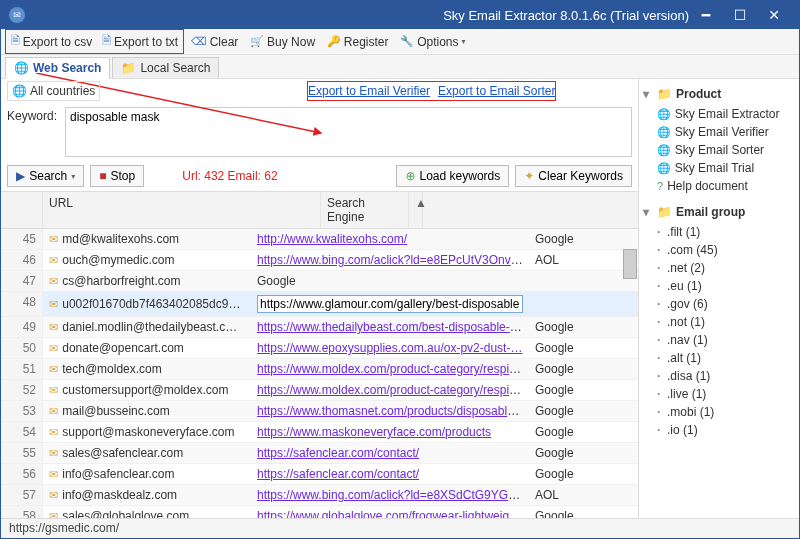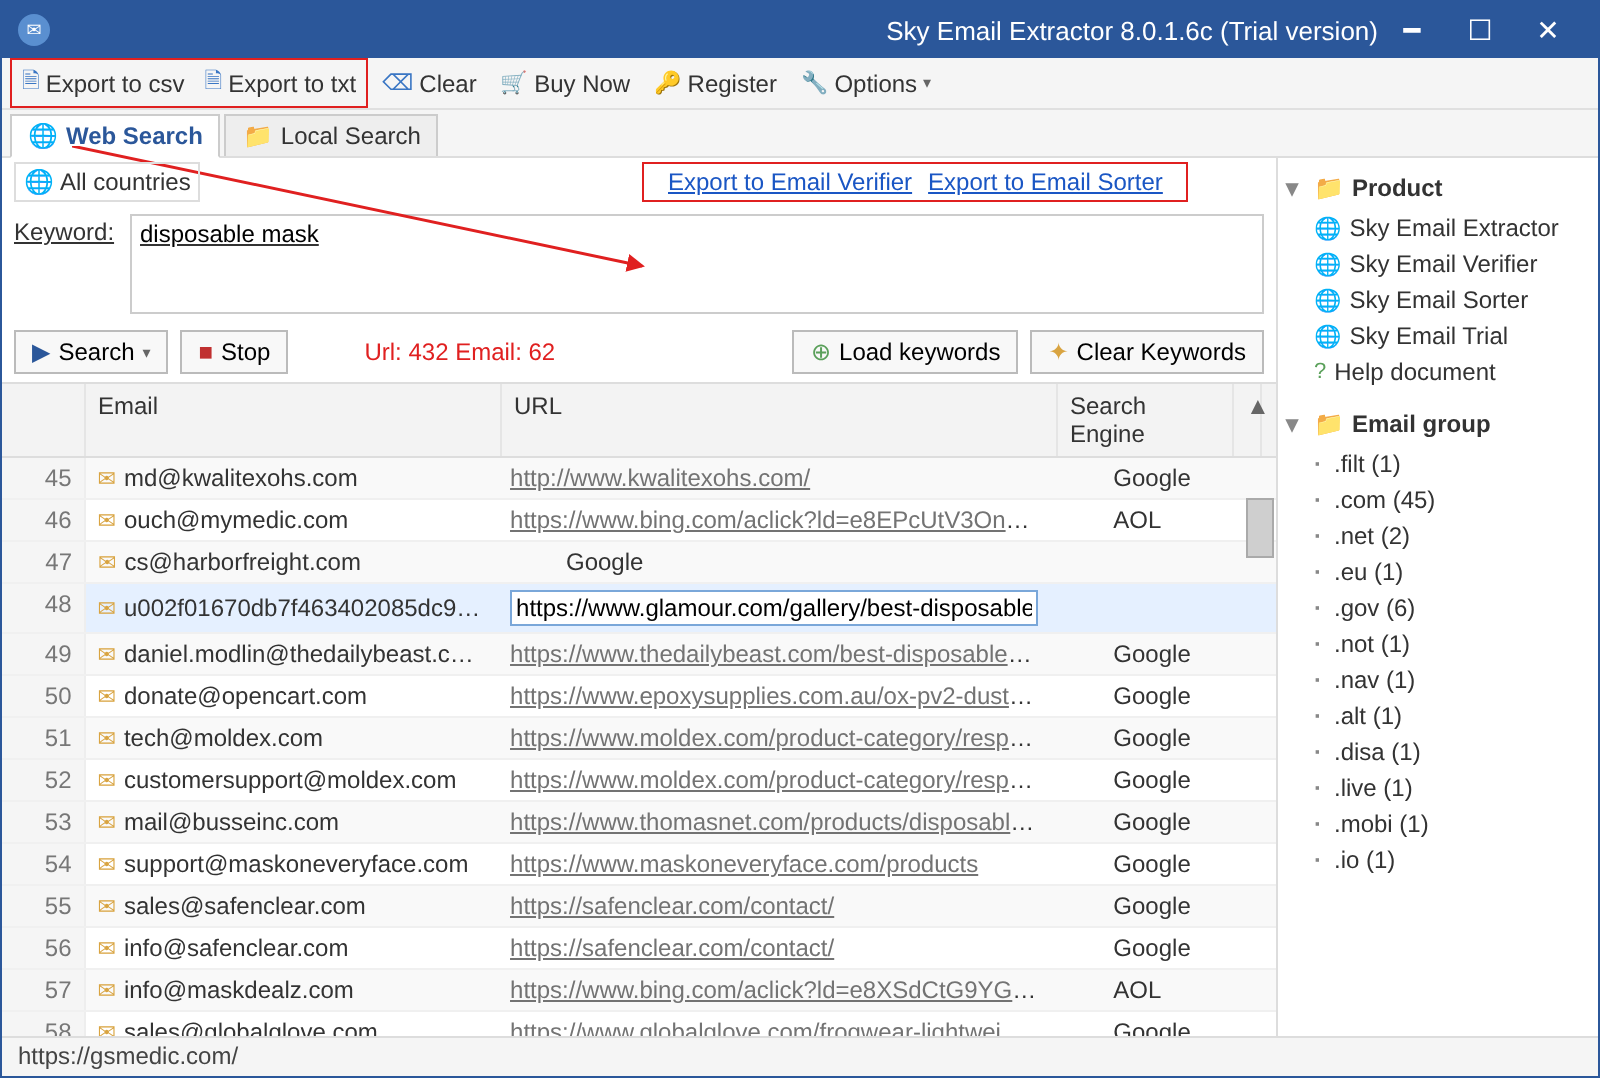--- a/index.html
+++ b/index.html
@@ -14,42 +14,42 @@
   .tbtn .ic { font-size: 11px; }
   .red-box { border: 1.5px solid #e02020; }
   .tabstrip { height: 24px; background: #f5f5f5; border-bottom: 1px solid #ddd; display: flex; align-items: flex-end; padding: 0 4px; position: relative; }
   .tab { padding: 3px 8px; border: 1px solid #ccc; border-bottom: none; background: #eee; margin-right: 2px; display: flex; align-items: center; gap: 4px; font-size: 12px; position: relative; }
   .tab.active { background: #fff; border-bottom: 1px solid #fff; margin-bottom: -1px; font-weight: bold; color: #2b579a; }
   .main { display: flex; height: calc(100% - 28px - 26px - 24px - 20px); }
   .left { flex: 1; display: flex; flex-direction: column; border-right: 1px solid #ddd; min-width:0; }
   .right { width: 160px; padding: 6px 4px; overflow:hidden; }
   .filterrow { display: flex; align-items: center; padding: 2px 6px; gap: 6px; position:relative;}
   .filterrow .locsel { display: flex; align-items: center; gap: 3px; padding: 2px 4px; border: 1px solid #ddd; font-size:12px;}
-  .exportlinks { display:flex; gap:8px; border:1.5px solid #e02020; padding:2px 12px; position:absolute; left:320px; top:2px;}
+  .exportlinks { display:flex; gap:8px; border:1.5px solid #e02020; padding:2px 0; position:absolute; left:306px; top:2px;}
   .exportlinks a { color:#1a56c4; text-decoration:underline; font-size:12px; }
-  .kwrow { display: flex; padding: 4px 6px; gap: 4px; text-decoration: underline; }
+  .kwrow { display: flex; padding: 4px 6px; gap: 4px; }
   .kwrow label { width: 54px; padding-top:2px;}
   .kwrow textarea { flex: 1; height: 50px; border: 1px solid #ccc; padding: 2px 4px; font: inherit; resize: none; }
   .controlrow { display: flex; align-items: center; padding: 4px 6px; gap: 6px; }
   .btn { border: 1px solid #bbb; background: #f8f8f8; padding: 3px 8px; display: inline-flex; align-items: center; gap: 4px; font: inherit; }
   .btn .tri { color:#2b579a; }
   .spacer { flex: 1; }
   .urlstat { color: #e02020; font-size: 12px; margin-left: 32px; }
   .gridhdr { display: flex; background: #f3f3f3; border-top: 1px solid #ddd; border-bottom: 1px solid #ddd; font-size: 12px; }
   .gridhdr .col { padding: 4px 6px; border-right: 1px solid #e5e5e5; }
   .gridbody { flex: 1; overflow-y: auto; }
   .row { display: flex; font-size: 12px; border-bottom: 1px solid #f0f0f0; }
   .row:nth-child(even) { background: #f9f9f9; }
   .row.sel { background: #e5f0ff; }
   .cell { padding: 3px 6px; white-space: nowrap; overflow: hidden; text-overflow: ellipsis; }
   .c-num { width: 42px; text-align: right; color: #777; background:#f5f5f5; border-right:1px solid #eee;}
   .c-email { width: 208px; display:flex; gap:4px; align-items:center;}
   .c-url { width: 278px; }
-  .c-url a { color: #737373; text-decoration: underline; }
-  .c-eng { width: 88px; margin-left: 26px; }
+  .c-url a { color: #6d28d9; text-decoration: underline; }
+  .c-eng { width: 88px; }
   .env { color:#d9a441; font-size:11px; }
   .sect { display: flex; align-items: center; gap: 4px; font-weight: bold; padding: 2px 0; color:#333;}
   .sect .fold { color:#888; width:10px; }
   .sect .fic { color:#d9a441; }
   .prodlist, .grplist { list-style: none; padding: 2px 0 8px 14px; }
   .prodlist li, .grplist li { padding: 2px 0; display:flex; gap:4px; align-items:center;}
   .prodlist .gic { color:#3a76c4; font-size:11px;}
   .prodlist .hic { color:#5aa05a; font-size:11px;}
   .grplist li::before { content:"·"; color:#888; margin-right:2px; font-weight:bold;}
   .statusbar { height: 20px; border-top: 1px solid #ddd; background: #f5f5f5; padding: 2px 8px; font-size: 12px; color:#444;}
@@ -150,21 +150,20 @@
           <span style="color:#5aa05a">⊕</span>
           <span>Load keywords</span>
         </button>
       <button class="btn">
           <span style="color:#d9a441">✦</span>
           <span>Clear Keywords</span>
         </button>
     </div>
     <div class="gridhdr">
       <div class="col" style="width:42px;"></div>
-      <div class="col" style="width:208px;">Email</div>
       <div class="col" style="width:278px;">URL</div>
       <div class="col" style="width:88px;">Search Engine</div>
       <div class="col" style="width:14px;text-align:center;color:#666">▲</div>
     </div>
     <div class="gridbody" id="gridbody" style="position:relative;">
       <div class="scrollhandle"></div>
     <div class="row">
           <div class="cell c-num">45</div>
           <div class="cell c-email">
             <span class="env">✉</span>

